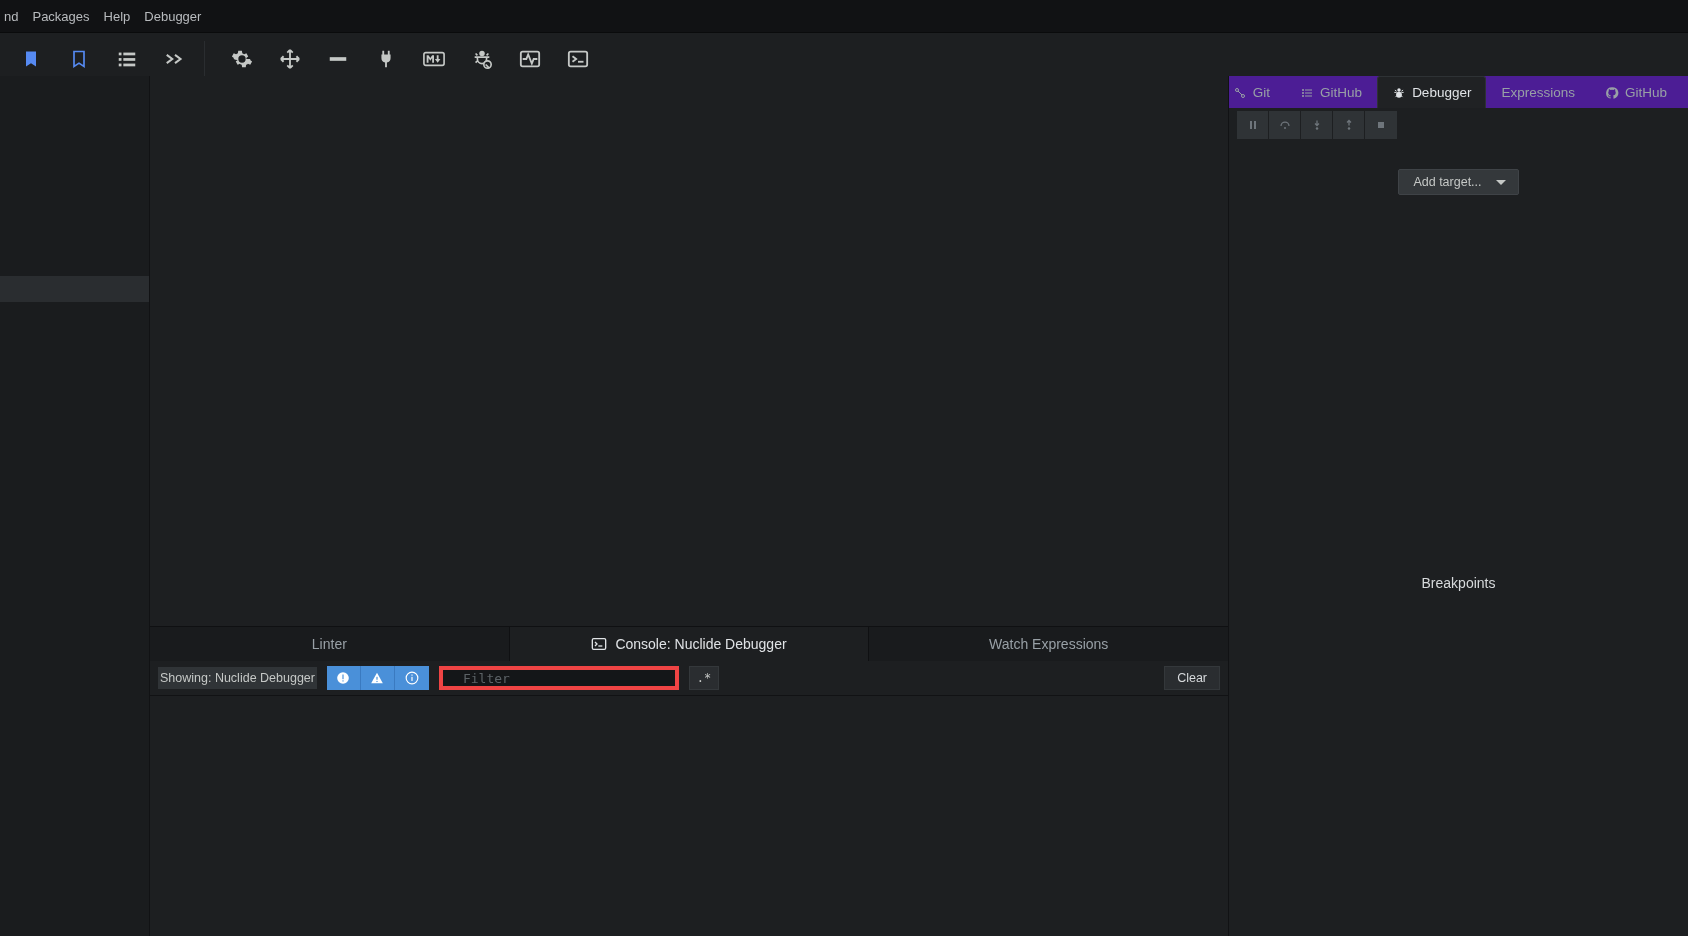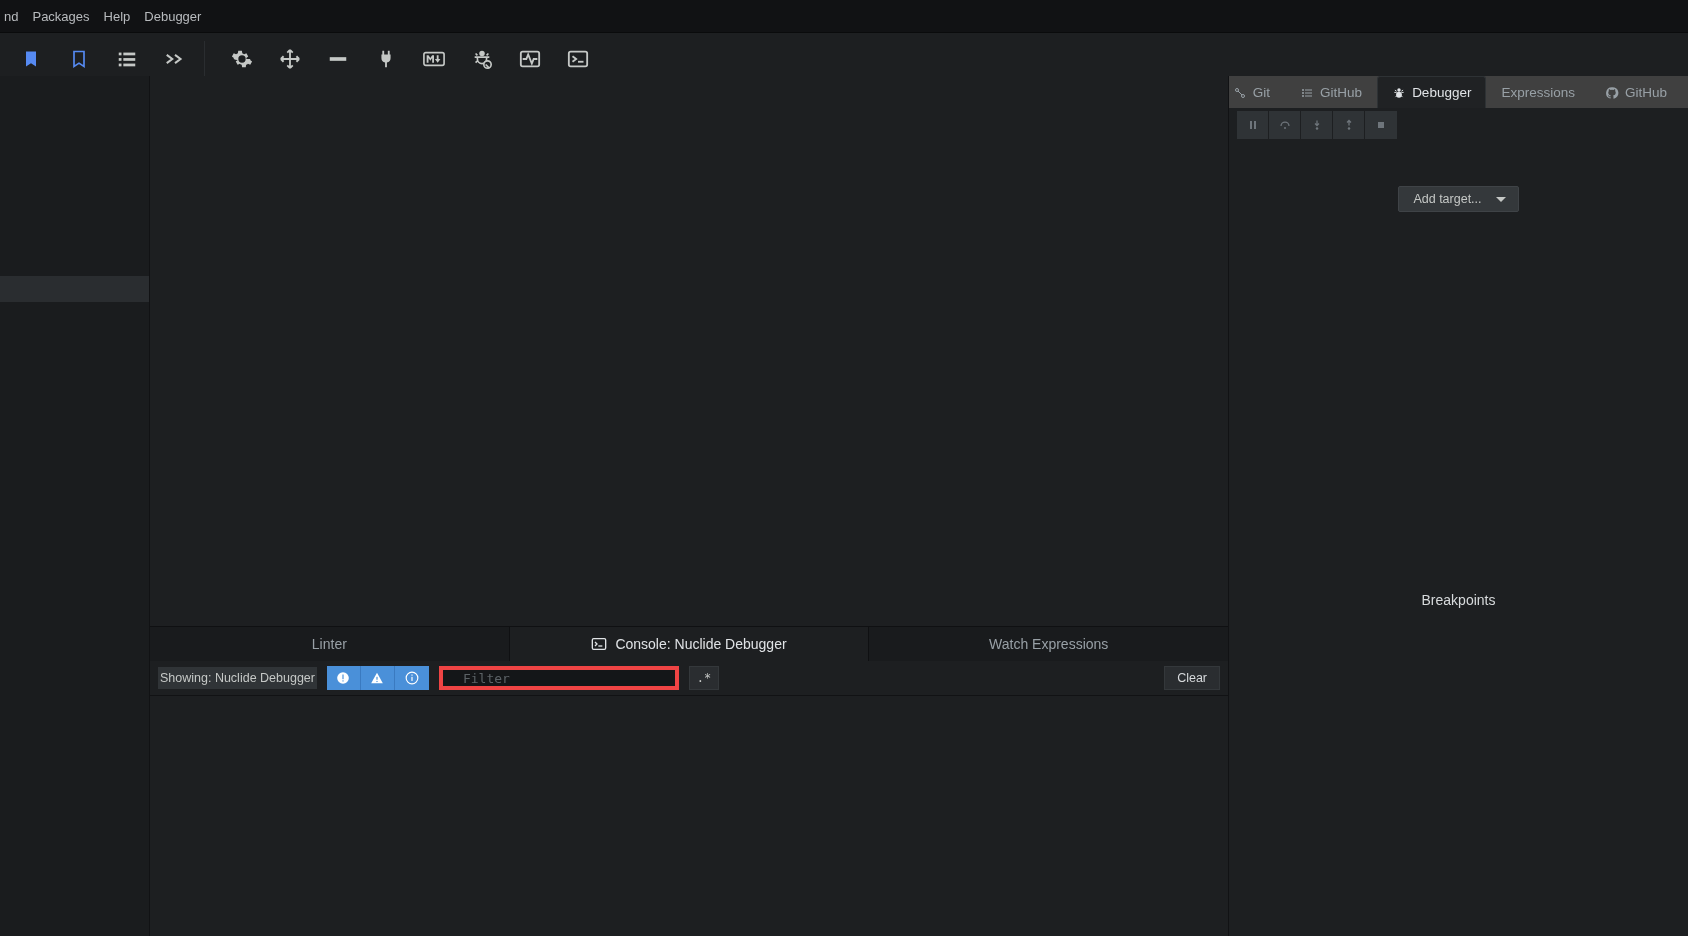--- a/index.html
+++ b/index.html
@@ -196,21 +196,21 @@
     display: flex;
     flex-direction: column;
   }
   .right-tabs {
     height: 32px;
     display: flex;
     justify-content: flex-end;
     align-items: stretch;
     gap: 0;
     padding-right: 6px;
-    background: #404040;
+    background: #4c1d95;
   }
   .rtab {
     display: flex;
     align-items: center;
     padding: 0 14px;
     gap: 6px;
     color: #98a0a6;
     font-size: 13.5px;
     border: 1px solid transparent;
     border-bottom: none;
@@ -247,21 +247,21 @@
   .debugger-status {
     text-align: center;
     color: #e6e8ea;
     font-weight: 600;
     font-size: 14px;
     margin-top: 38px;
   }
   .add-target-row {
     display: flex;
     justify-content: center;
-    margin-top: 44px;
+    margin-top: 27px;
   }
   .add-target-btn {
     background: #34383b;
     color: #c5c8c6;
     padding: 5px 12px 5px 14px;
     font-size: 12.5px;
     display: flex;
     align-items: center;
     gap: 14px;
     border: 1px solid #3f4347;

